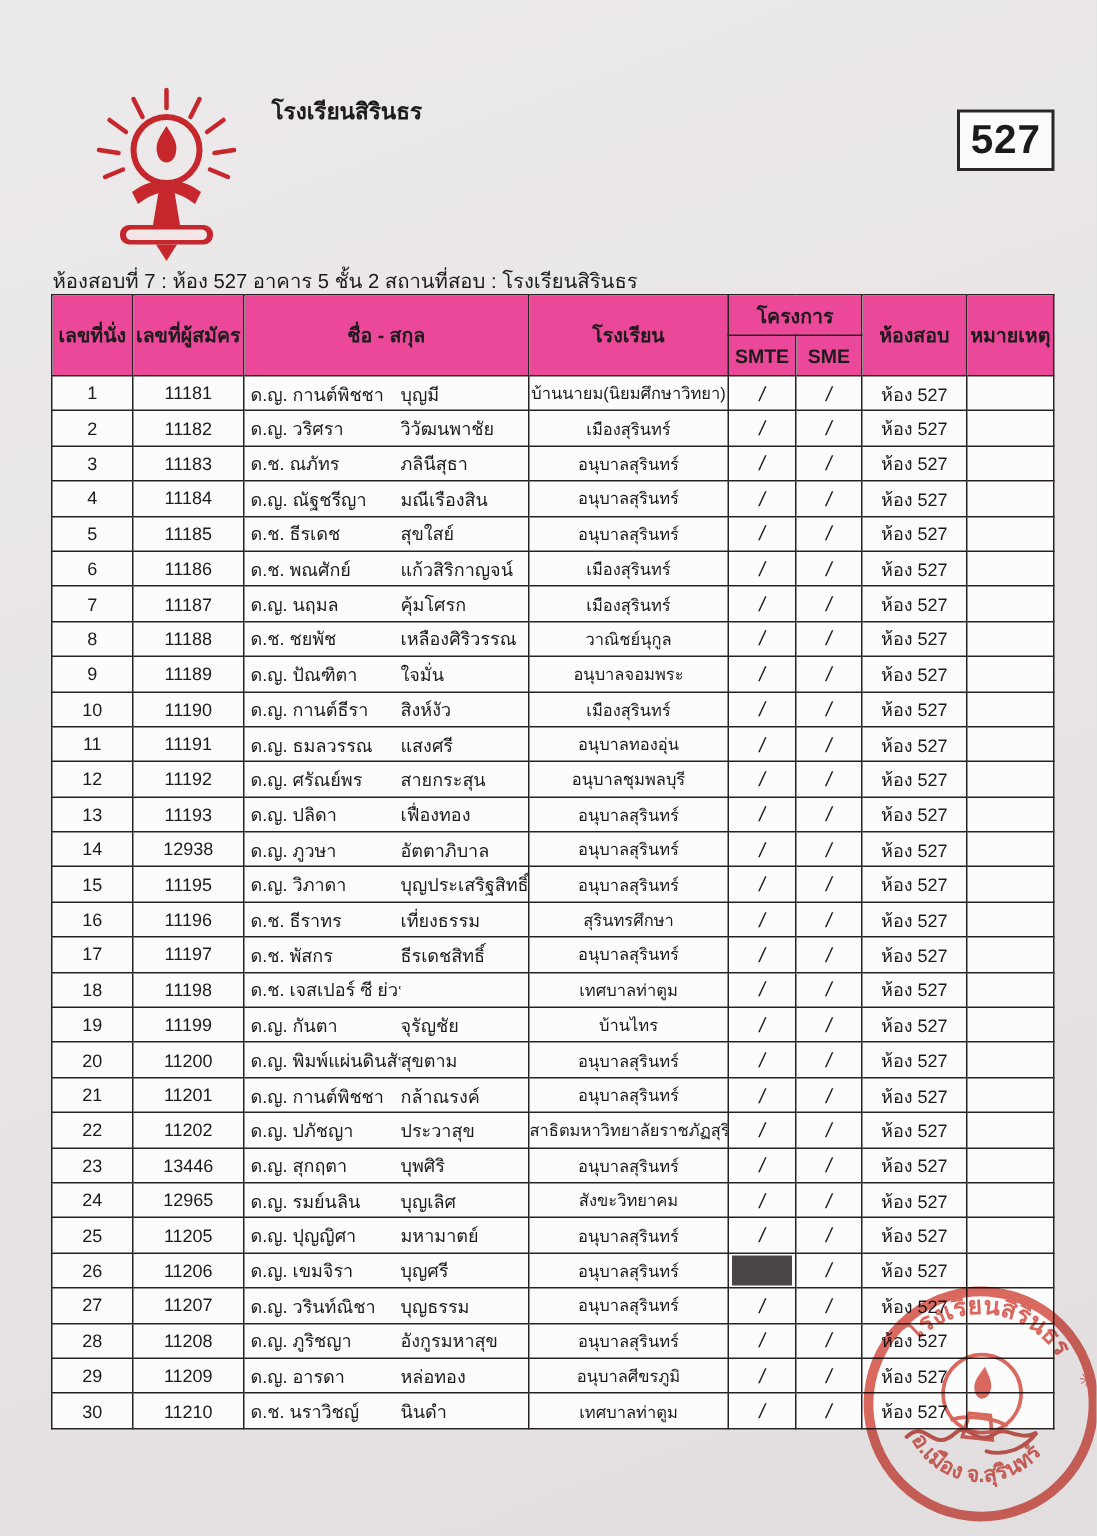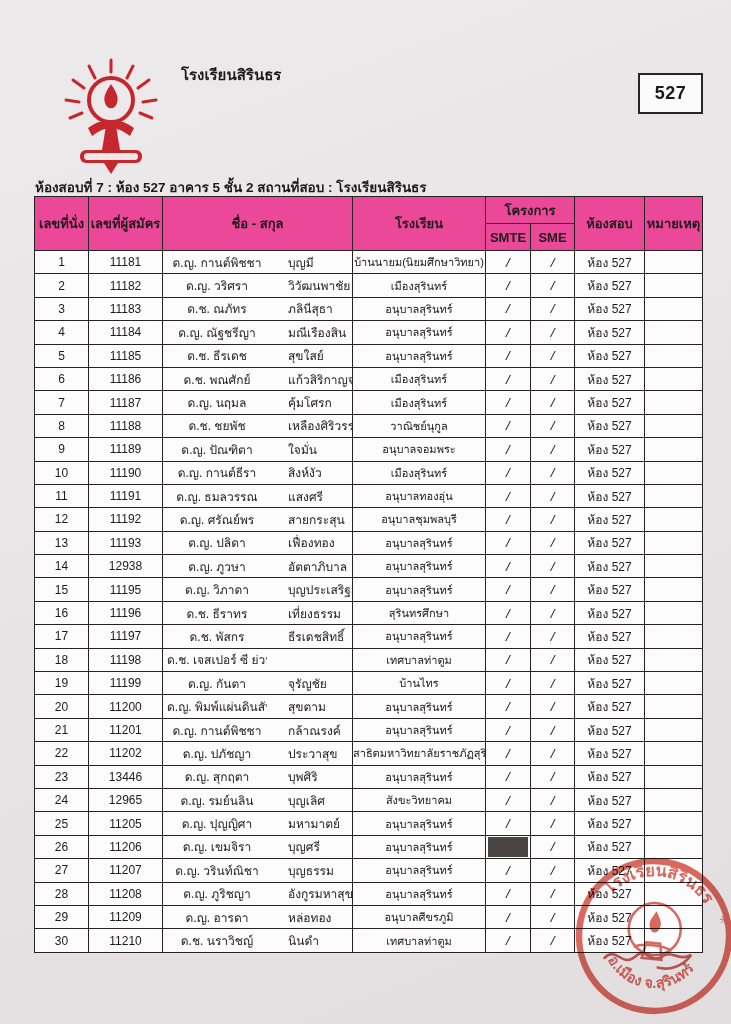--- a/index.html
+++ b/index.html
@@ -16,41 +16,41 @@
     background:linear-gradient(160deg,#edeaeb 0%,#e9e5e6 45%,#e2dedf 100%);
   }
   
   .logo{position:absolute;left:60px;top:58px;width:102px;height:118px;}
   .header-text{position:absolute;left:181px;top:60px;line-height:29px;font-weight:bold;font-size:15px;white-space:nowrap;}
   .header-text div{height:29px;}
   .room-badge{
     position:absolute;left:638px;top:73px;width:61px;height:37px;
     background:#fcfbfb;border:2px solid #2a2727;
     display:flex;align-items:center;justify-content:center;
-    font-size:18px;font-weight:bold;letter-spacing:.5px;
+    font-size:27px;font-weight:bold;letter-spacing:.5px;
   }
-  .room-line{position:absolute;left:35px;top:176px;font-weight:bold;font-size:13.5px;white-space:nowrap;}
+  .room-line{position:absolute;left:35px;top:176px;font-weight:normal;font-size:13.5px;white-space:nowrap;}
   
   table{
     position:absolute;left:34px;top:196px;width:668px;
     border-collapse:collapse;table-layout:fixed;
     background:#fdfcfc;
   }
   th,td{border:1.6px solid #262222;padding:0;overflow:hidden;white-space:nowrap;}
   thead th{
     background:#ec4899;
     font-size:13px;font-weight:bold;text-align:center;
   }
   thead tr{height:27px;}
   tbody tr{height:23.4px;}
   tbody td{font-size:12px;text-align:center;background:#fdfcfc;}
   td.c-name{text-align:left;}
   .name-wrap{display:flex;align-items:center;padding-left:4px;}
-  .name-wrap .nm{flex:0 0 100px;overflow:hidden;text-align:center;}
-  .name-wrap .sn{flex:1;overflow:hidden;margin-left:21px;}
+  .name-wrap .nm{flex:0 0 100px;overflow:hidden;}
+  .name-wrap .sn{flex:1;overflow:hidden;}
   td.c-school{font-size:11px;margin-left:48px;}
   td.c-slash{font-size:13.5px;font-style:italic;}
   td.c-room{font-size:12px;}
   .blackbox{width:92%;height:20px;margin:0 auto;background:#4b4444;}
   
   .stamp{
     position:absolute;left:569px;top:851px;width:170px;height:170px;
     mix-blend-mode:multiply;pointer-events:none;
     transform:rotate(6deg);
   }

